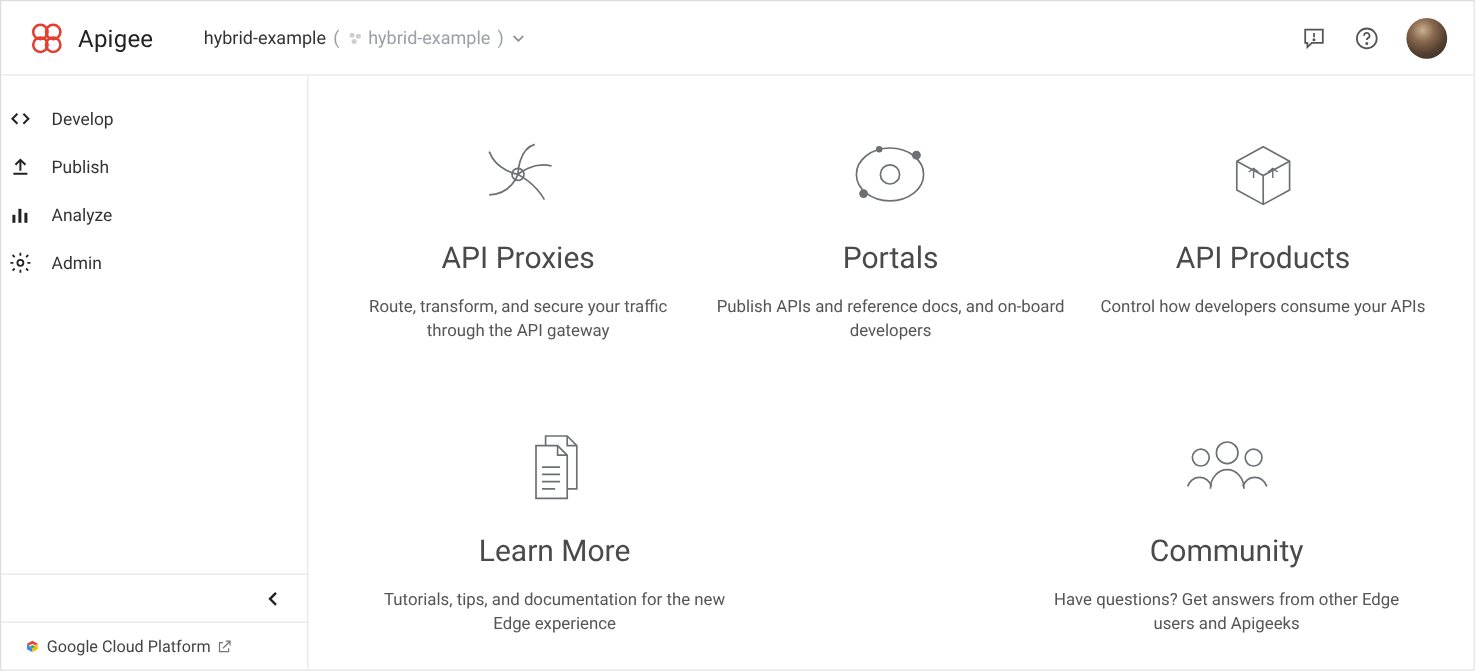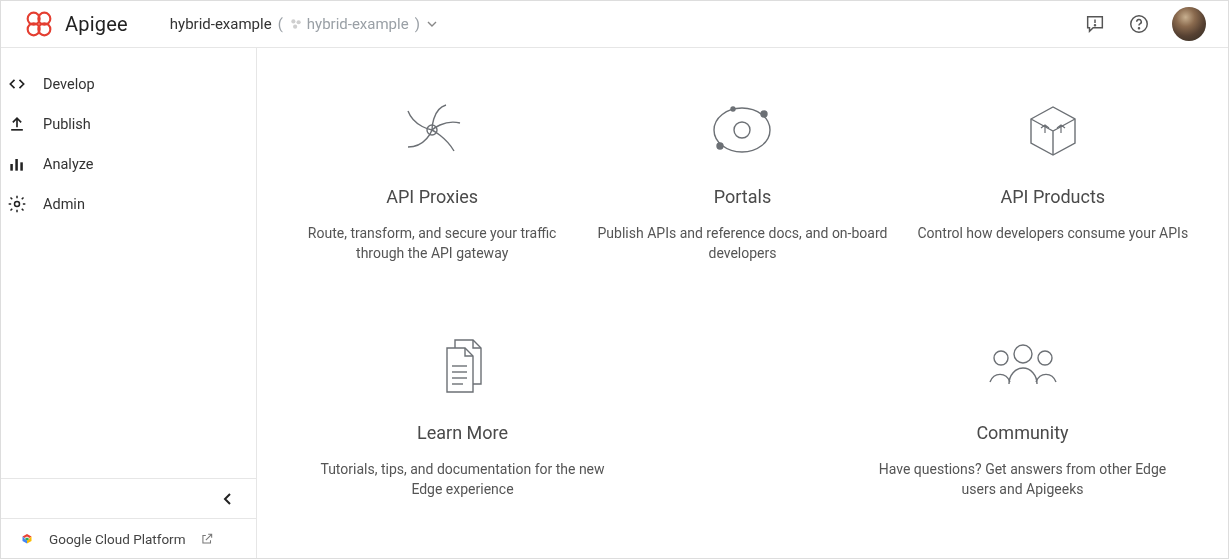--- a/index.html
+++ b/index.html
@@ -1,48 +1,48 @@
 <!DOCTYPE html>
 <html><head>
 <meta charset="utf-8">
 <style>
   * { box-sizing: border-box; margin: 0; padding: 0; }
   html, body { width: 1229px; height: 559px; font-family: -apple-system, BlinkMacSystemFont, "Segoe UI", Roboto, "Helvetica Neue", Arial, sans-serif; color: #222; }
   .app { display: flex; flex-direction: column; width: 100%; height: 100%; border: 1px solid #ddd; background: #fff; }
 
   
-  .header { display: flex; align-items: center; height: 47px; padding: 0 22px; border-bottom: 1px solid #e6e6e6; }
+  .header { display: flex; align-items: center; height: 62px; padding: 0 22px; border-bottom: 1px solid #e6e6e6; }
   .logo-wrap { display: flex; align-items: center; gap: 10px; }
   .brand { font-size: 20px; font-weight: 400; color: #222; letter-spacing: .2px; }
   .org-selector { display: flex; align-items: center; margin-left: 42px; font-size: 15px; color: #333; cursor: pointer; gap: 6px; }
   .org-paren { color: #9aa0a6; }
   .org-chip { display: inline-flex; align-items: center; gap: 4px; color: #9aa0a6; }
   .header-spacer { flex: 1; }
   .header-icons { display: flex; align-items: center; gap: 22px; }
   .hicon { color: #555; cursor: pointer; display:flex; align-items:center; justify-content:center; }
   .avatar { width: 34px; height: 34px; border-radius: 50%; background: radial-gradient(circle at 40% 30%, #c8b090 0%, #8a6a4e 30%, #564132 60%, #2f2a22 100%); cursor: pointer; }
 
   
   .body { flex: 1; display: flex; min-height: 0; }
 
   
   .sidebar { width: 256px; border-right: 1px solid #e6e6e6; display: flex; flex-direction: column; }
   .nav { padding: 16px 0; }
   .nav-item { display: flex; align-items: center; gap: 16px; padding: 10px 6px; font-size: 14.5px; color: #333; cursor: pointer; }
   .nav-item .nicon { width: 20px; display:flex; justify-content:center; color:#333; }
   .sidebar-spacer { flex: 1; }
   .collapse-bar { height: 40px; border-top: 1px solid #e6e6e6; display: flex; align-items: center; justify-content: flex-end; padding-right: 20px; cursor: pointer; color:#333; }
-  .gcp-bar { height: 40px; border-top: 1px solid #e6e6e6; display: flex; align-items: center; gap: 14px; padding: 0 18px; font-size: 13.5px; color: #444; cursor: pointer; }
+  .gcp-bar { height: 40px; border-top: 1px solid #e6e6e6; display: flex; align-items: center; gap: 4px; padding: 0 18px; font-size: 13.5px; color: #444; cursor: pointer; }
 
   
   .main { flex: 1; overflow: auto; padding: 46px 20px 30px; }
   .cards-row { display: flex; justify-content: space-around; }
   .card { width: 300px; text-align: center; cursor: pointer; }
   .card-icon { height: 72px; display:flex; align-items:center; justify-content:center; color:#6c7075; }
-  .card-title { margin-top: 20px; font-size: 18px; font-weight: 400; color: #4a4a4a; }
+  .card-title { margin-top: 20px; font-size: 25px; font-weight: 400; color: #4a4a4a; }
   .card-desc { margin-top: 16px; font-size: 14px; line-height: 1.45; color: #555; text-align: center; }
   .cards-row.second { justify-content: center; gap: 260px; margin-top: 66px; }
 
   svg { display:block; }
 </style>
 </head>
 <body>
 
 <div class="app">
 

